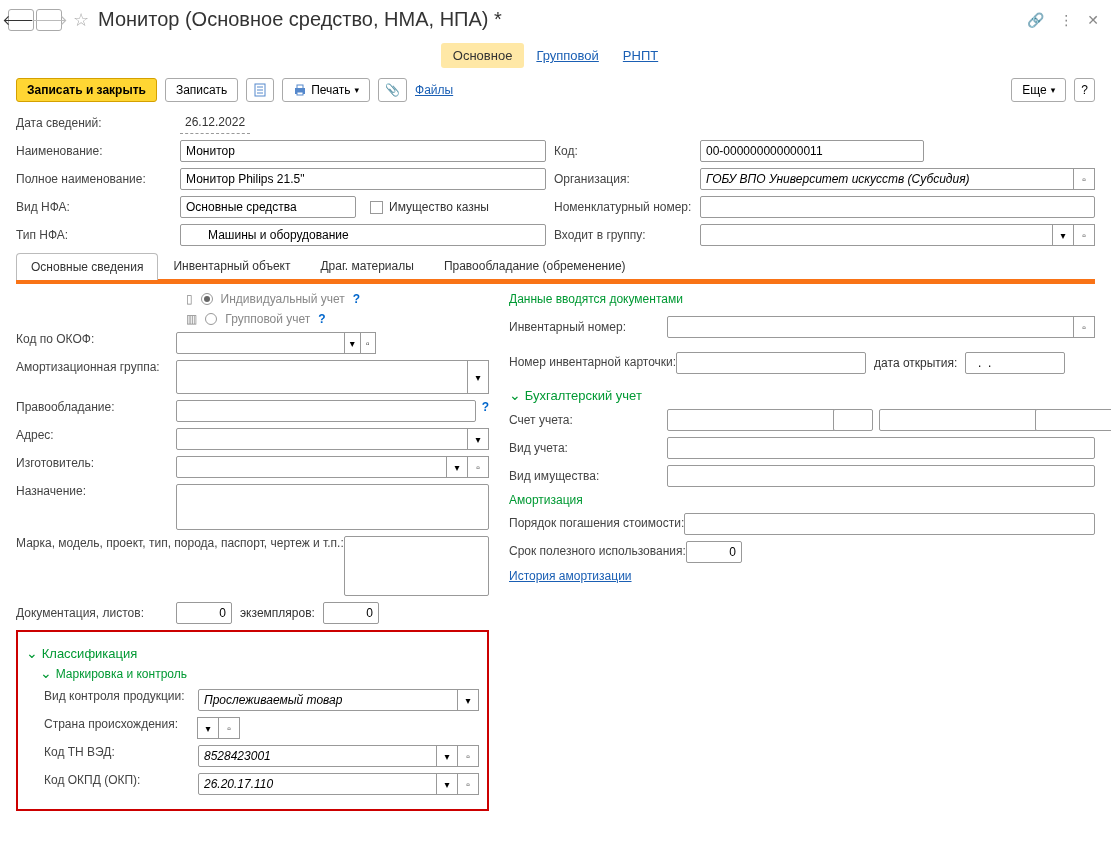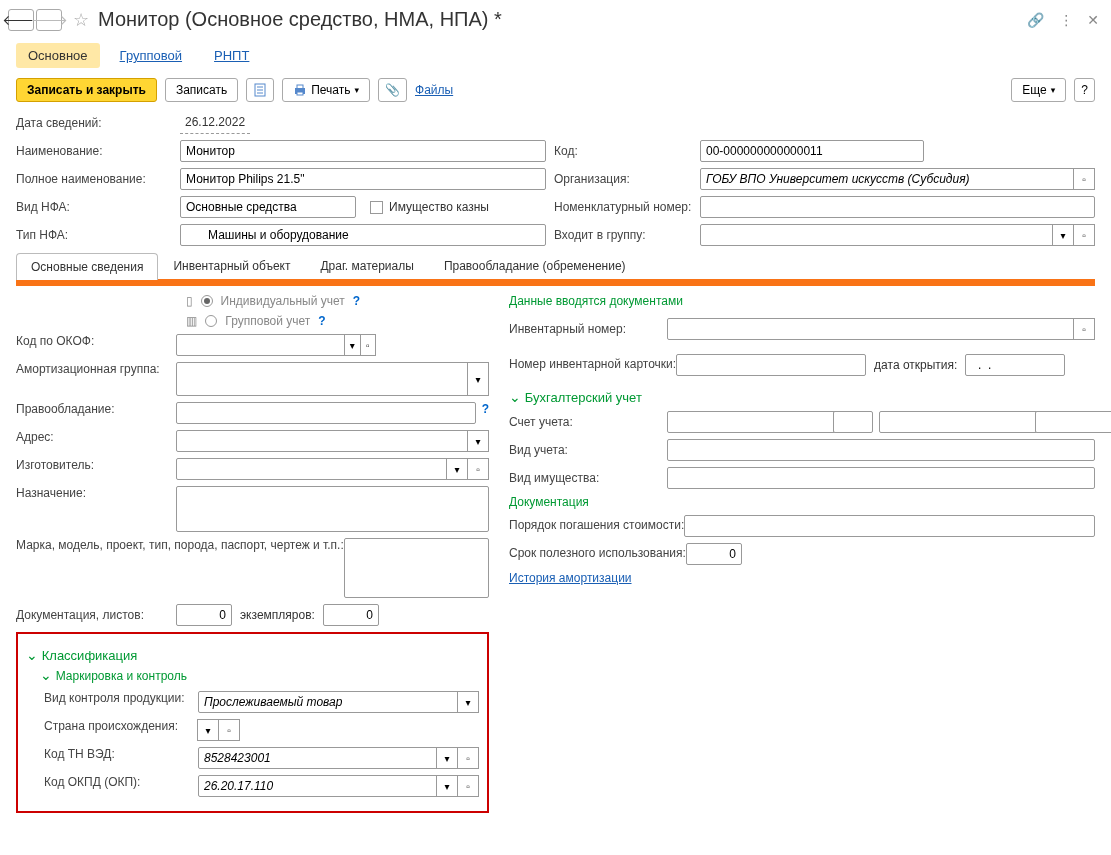--- a/index.html
+++ b/index.html
@@ -5,21 +5,21 @@
 * { box-sizing: border-box; margin: 0; padding: 0; }
 body { font-family: Arial, sans-serif; font-size: 12px; color: #333; background: #fff; padding: 4px; }
 .header { display: flex; align-items: center; padding: 4px 8px 8px 4px; }
 .nav-btns { display: flex; gap: 2px; margin-right: 8px; }
 .nav-btn { width: 26px; height: 22px; border: 1px solid #aaa; background: #fff; border-radius: 3px; display: flex; align-items: center; justify-content: center; cursor: pointer; font-size: 14px; color: #333; }
 .nav-btn.disabled { color: #bbb; }
 .star-icon { width: 22px; height: 22px; display: flex; align-items: center; justify-content: center; margin-right: 6px; color: #aaa; font-size: 18px; }
 .title { font-size: 20px; font-weight: 400; color: #333; flex: 1; }
 .header-icons { display: flex; gap: 14px; align-items: center; font-size: 14px; color: #888; }
 .header-icons span { cursor: pointer; }
-.tabs-main { display: flex; padding: 4px 12px 6px 12px; gap: 8px; }
+.tabs-main { display: flex; padding: 4px 12px 6px 12px; gap: 0; justify-content: center; }
 .tab-main { padding: 5px 12px; border-radius: 3px; cursor: pointer; font-size: 13px; }
 .tab-main.active { background: #ffe8a6; color: #333; }
 .tab-main.link { color: #1a5fb4; text-decoration: underline; }
 .toolbar { display: flex; padding: 4px 12px 10px 12px; gap: 8px; align-items: center; }
 .btn { border: 1px solid #aaa; background: #fff; padding: 4px 10px; border-radius: 3px; cursor: pointer; font-size: 12px; display: flex; align-items: center; gap: 4px; }
 .btn.primary { background: #ffd633; border-color: #d4a000; font-weight: bold; }
 .btn.icon-only { padding: 4px 6px; }
 .btn-more { margin-left: auto; }
 .link-text { color: #1a5fb4; text-decoration: underline; cursor: pointer; }
 .form-area { padding: 0 12px; }
@@ -28,21 +28,21 @@
 .label-r { min-width: 146px; color: #444; font-size: 12px; }
 .input { border: 1px solid #999; background: #fff; padding: 3px 5px; font-size: 12px; border-radius: 2px; height: 22px; }
 .input.dotted { border: 1px solid #999; border-style: none none dashed none; border-radius: 0; }
 .left-col { display: flex; align-items: center; width: 530px; }
 .right-col { display: flex; align-items: center; flex: 1; margin-left: 8px; }
 .input-group { display: flex; flex: 1; }
 .input-group .input { flex: 1; border-top-right-radius: 0; border-bottom-right-radius: 0; font-style: italic; }
 .mini-btn { width: 22px; height: 22px; border: 1px solid #999; background: #fff; display: flex; align-items: center; justify-content: center; cursor: pointer; font-size: 10px; margin-left: -1px; }
 .checkbox-group { display: flex; align-items: center; gap: 6px; margin-left: 14px; }
 .checkbox { width: 13px; height: 13px; border: 1px solid #999; }
-.subtabs { display: flex; border-bottom: 7px solid #f97316; margin-top: 4px; margin-bottom: 8px; }
+.subtabs { display: flex; border-bottom: 5px solid #f97316; margin-top: 4px; margin-bottom: 8px; }
 .subtab { padding: 6px 14px; border: 1px solid transparent; border-bottom: none; cursor: pointer; font-size: 12px; border-top-left-radius: 4px; border-top-right-radius: 4px; }
 .subtab.active { border-color: #bbb; background: #fff; position: relative; top: 1px; }
 .content-cols { display: flex; gap: 20px; }
 .col { flex: 1; }
 .section-title { color: #009933; font-size: 13px; margin: 6px 0; display: flex; align-items: center; gap: 4px; }
 .section-sub { color: #009933; font-size: 12px; margin: 4px 0 8px 14px; display: flex; align-items: center; gap: 4px; }
 .radio-row { display: flex; align-items: center; gap: 8px; margin-bottom: 6px; padding-left: 170px; }
 .radio { width: 12px; height: 12px; border: 1px solid #999; border-radius: 50%; display: flex; align-items: center; justify-content: center; }
 .radio.checked::after { content: ''; width: 6px; height: 6px; background: #666; border-radius: 50%; }
 .radio-label { color: #888; }
@@ -329,21 +329,21 @@
         </div>
       </div>
       <div class="form-row">
         <span class="label-r" style="min-width:158px">Вид учета:</span>
         <input class="input" style="flex: 1 1 0%;">
       </div>
       <div class="form-row">
         <span class="label-r" style="min-width:158px">Вид имущества:</span>
         <input class="input" style="flex: 1 1 0%;">
       </div>
-      <div class="green-text" style="margin:6px 0">Документация</div>
+      <div class="green-text" style="margin:6px 0">Амортизация</div>
       <div class="form-row">
         <span class="label-r" style="min-width:158px;line-height:1.3">Порядок погашения стоимости:</span>
         <input class="input" style="flex: 1 1 0%;">
       </div>
       <div class="form-row">
         <span class="label-r" style="min-width:158px;line-height:1.3">Срок полезного использования:</span>
         <input class="input num-input" value="0" style="">
       </div>
       <div style="margin-top:6px">
         <span class="link-text">История амортизации</span>

